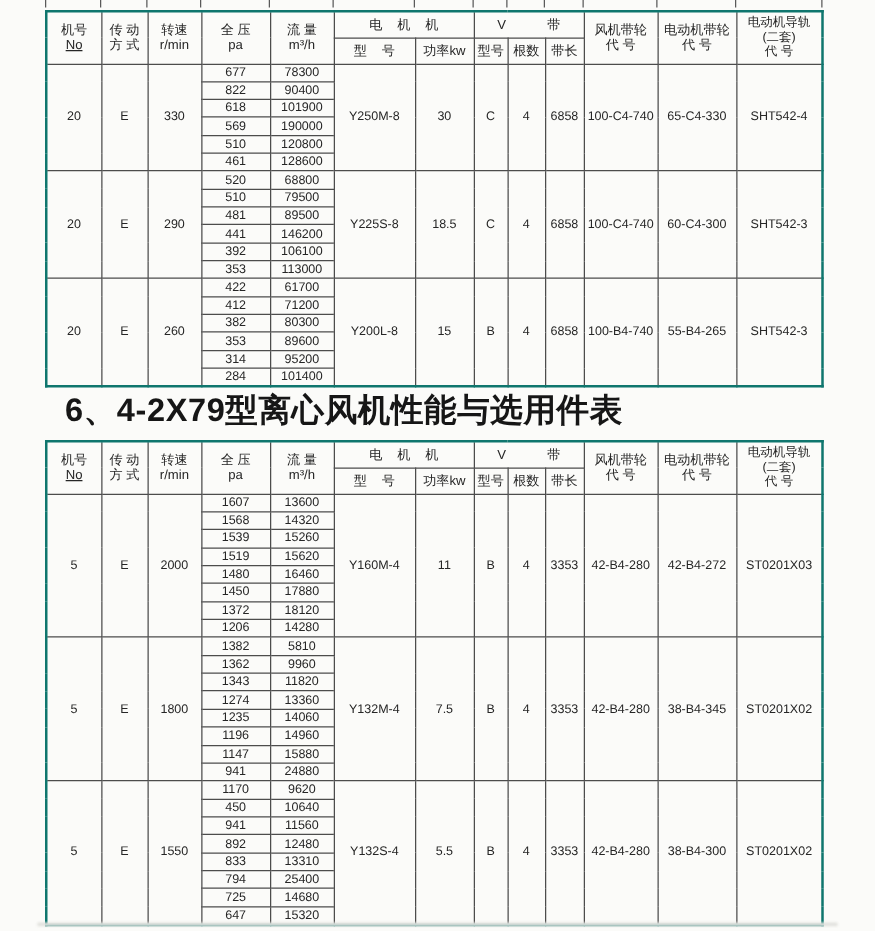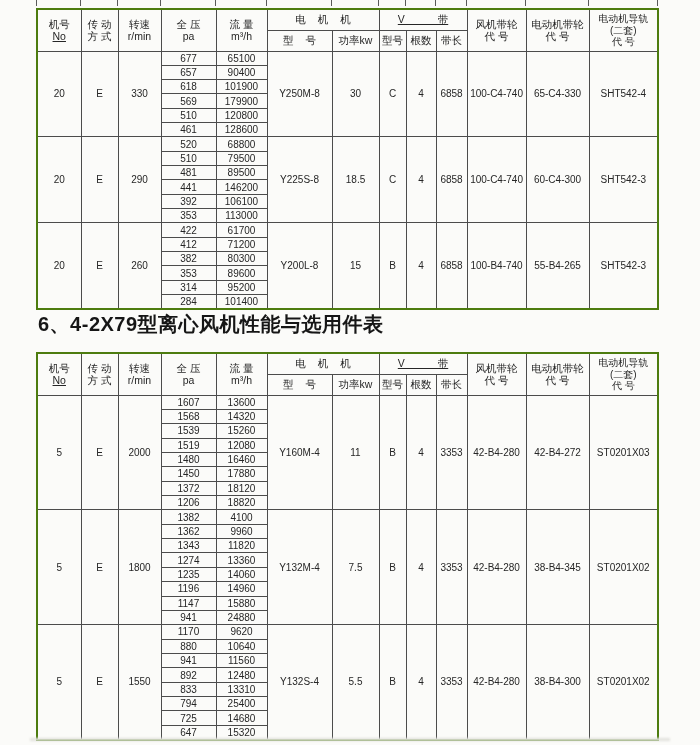--- a/index.html
+++ b/index.html
@@ -8,46 +8,46 @@
     width: 700px; height: 745px;
     background: #fbfbf9;
     font-family: "Liberation Sans", "DejaVu Sans", sans-serif;
   }
   .sheet { position: relative; width: 700px; height: 745px; overflow: hidden; }
 
   .spec-table {
     position: absolute; left: 36px;
     width: 621px;
     border-collapse: collapse; table-layout: fixed;
-    border: 2px solid #4d7c0f;
+    border: 2px solid #0f766e;
   }
   .spec-table th, .spec-table td {
     border: 1px solid #4c4c4c;
     text-align: center; vertical-align: middle;
     color: #262626;
     padding: 0 1px;
     white-space: nowrap; overflow: hidden;
   }
   .spec-table th { font-weight: normal; font-size: 10.5px; }
   .spec-table td { font-size: 10px; }
   #t1 { top: 8px; }
   #t2 { top: 352px; }
   #t1 thead tr, #t2 thead tr { height: 21px; }
   #t1 tbody tr { height: 14.33px; }
   #t2 tbody tr { height: 14.37px; }
 
   .hline { display: block; line-height: 1.18; }
   .u { text-decoration: underline; }
   .grp { word-spacing: 9px; }
-  .vb  { word-spacing: 30px; text-decoration: underline; }
+  .vb  { word-spacing: 30px; }
   .rail .hline { line-height: 1.12; font-size: 10px; }
 
   .heading {
-    position: absolute; top: 311px; left: 38px; margin: 0;
-    font-size: 20px; font-weight: 700; color: #161616;
+    position: absolute; top: 311px; left: 52px; margin: 0;
+    font-size: 26px; font-weight: 700; color: #161616;
     letter-spacing: 0.5px;
   }
   .crop-remnant { position: absolute; top: 0; left: 0; width: 700px; height: 7px; }
   .tick { position: absolute; top: 0; width: 1px; height: 6px; background: #5a5a5a; }
   .scan-shadow {
     position: absolute; left: 30px; top: 738px; width: 640px; height: 3px;
     background: #e2e2de; filter: blur(1px);
   }
 </style>
 </head>
@@ -131,41 +131,41 @@
           <th>根数</th>
           <th>带长</th>
         </tr>
       </thead>
       <tbody>
         <tr>
           <td rowspan="6">20</td>
           <td rowspan="6">E</td>
           <td rowspan="6">330</td>
           <td>677</td>
-          <td>65100</td>
+          <td>78300</td>
           <td rowspan="6">Y250M-8</td>
           <td rowspan="6">30</td>
           <td rowspan="6">C</td>
           <td rowspan="6">4</td>
           <td rowspan="6">6858</td>
           <td rowspan="6">100-C4-740</td>
           <td rowspan="6">65-C4-330</td>
           <td rowspan="6">SHT542-4</td>
         </tr>
         <tr>
-          <td>657</td>
+          <td>822</td>
           <td>90400</td>
         </tr>
         <tr>
           <td>618</td>
           <td>101900</td>
         </tr>
         <tr>
           <td>569</td>
-          <td>179900</td>
+          <td>190000</td>
         </tr>
         <tr>
           <td>510</td>
           <td>120800</td>
         </tr>
         <tr>
           <td>461</td>
           <td>128600</td>
         </tr>
         <tr>
@@ -322,44 +322,44 @@
         <tr>
           <td>1568</td>
           <td>14320</td>
         </tr>
         <tr>
           <td>1539</td>
           <td>15260</td>
         </tr>
         <tr>
           <td>1519</td>
-          <td>12080</td>
+          <td>15620</td>
         </tr>
         <tr>
           <td>1480</td>
           <td>16460</td>
         </tr>
         <tr>
           <td>1450</td>
           <td>17880</td>
         </tr>
         <tr>
           <td>1372</td>
           <td>18120</td>
         </tr>
         <tr>
           <td>1206</td>
-          <td>18820</td>
+          <td>14280</td>
         </tr>
         <tr>
           <td rowspan="8">5</td>
           <td rowspan="8">E</td>
           <td rowspan="8">1800</td>
           <td>1382</td>
-          <td>4100</td>
+          <td>5810</td>
           <td rowspan="8">Y132M-4</td>
           <td rowspan="8">7.5</td>
           <td rowspan="8">B</td>
           <td rowspan="8">4</td>
           <td rowspan="8">3353</td>
           <td rowspan="8">42-B4-280</td>
           <td rowspan="8">38-B4-345</td>
           <td rowspan="8">ST0201X02</td>
         </tr>
         <tr>
@@ -399,21 +399,21 @@
           <td rowspan="8">Y132S-4</td>
           <td rowspan="8">5.5</td>
           <td rowspan="8">B</td>
           <td rowspan="8">4</td>
           <td rowspan="8">3353</td>
           <td rowspan="8">42-B4-280</td>
           <td rowspan="8">38-B4-300</td>
           <td rowspan="8">ST0201X02</td>
         </tr>
         <tr>
-          <td>880</td>
+          <td>450</td>
           <td>10640</td>
         </tr>
         <tr>
           <td>941</td>
           <td>11560</td>
         </tr>
         <tr>
           <td>892</td>
           <td>12480</td>
         </tr>

